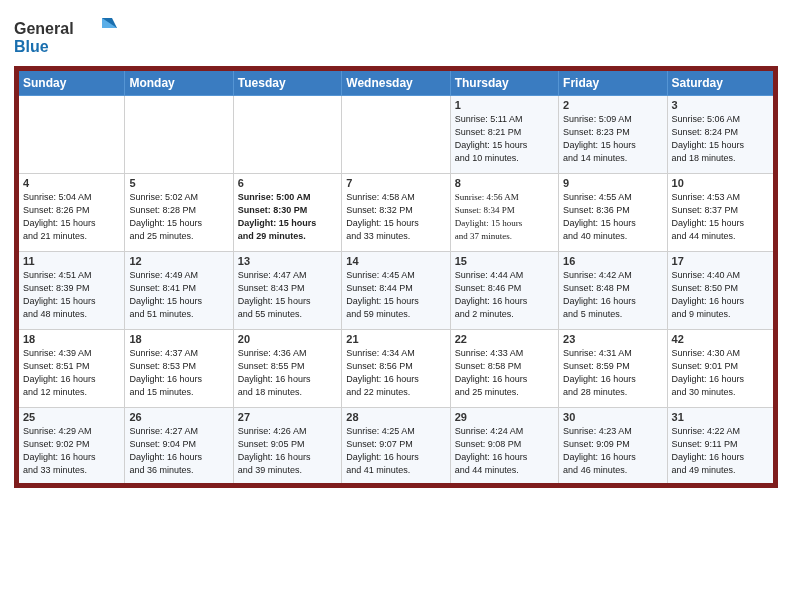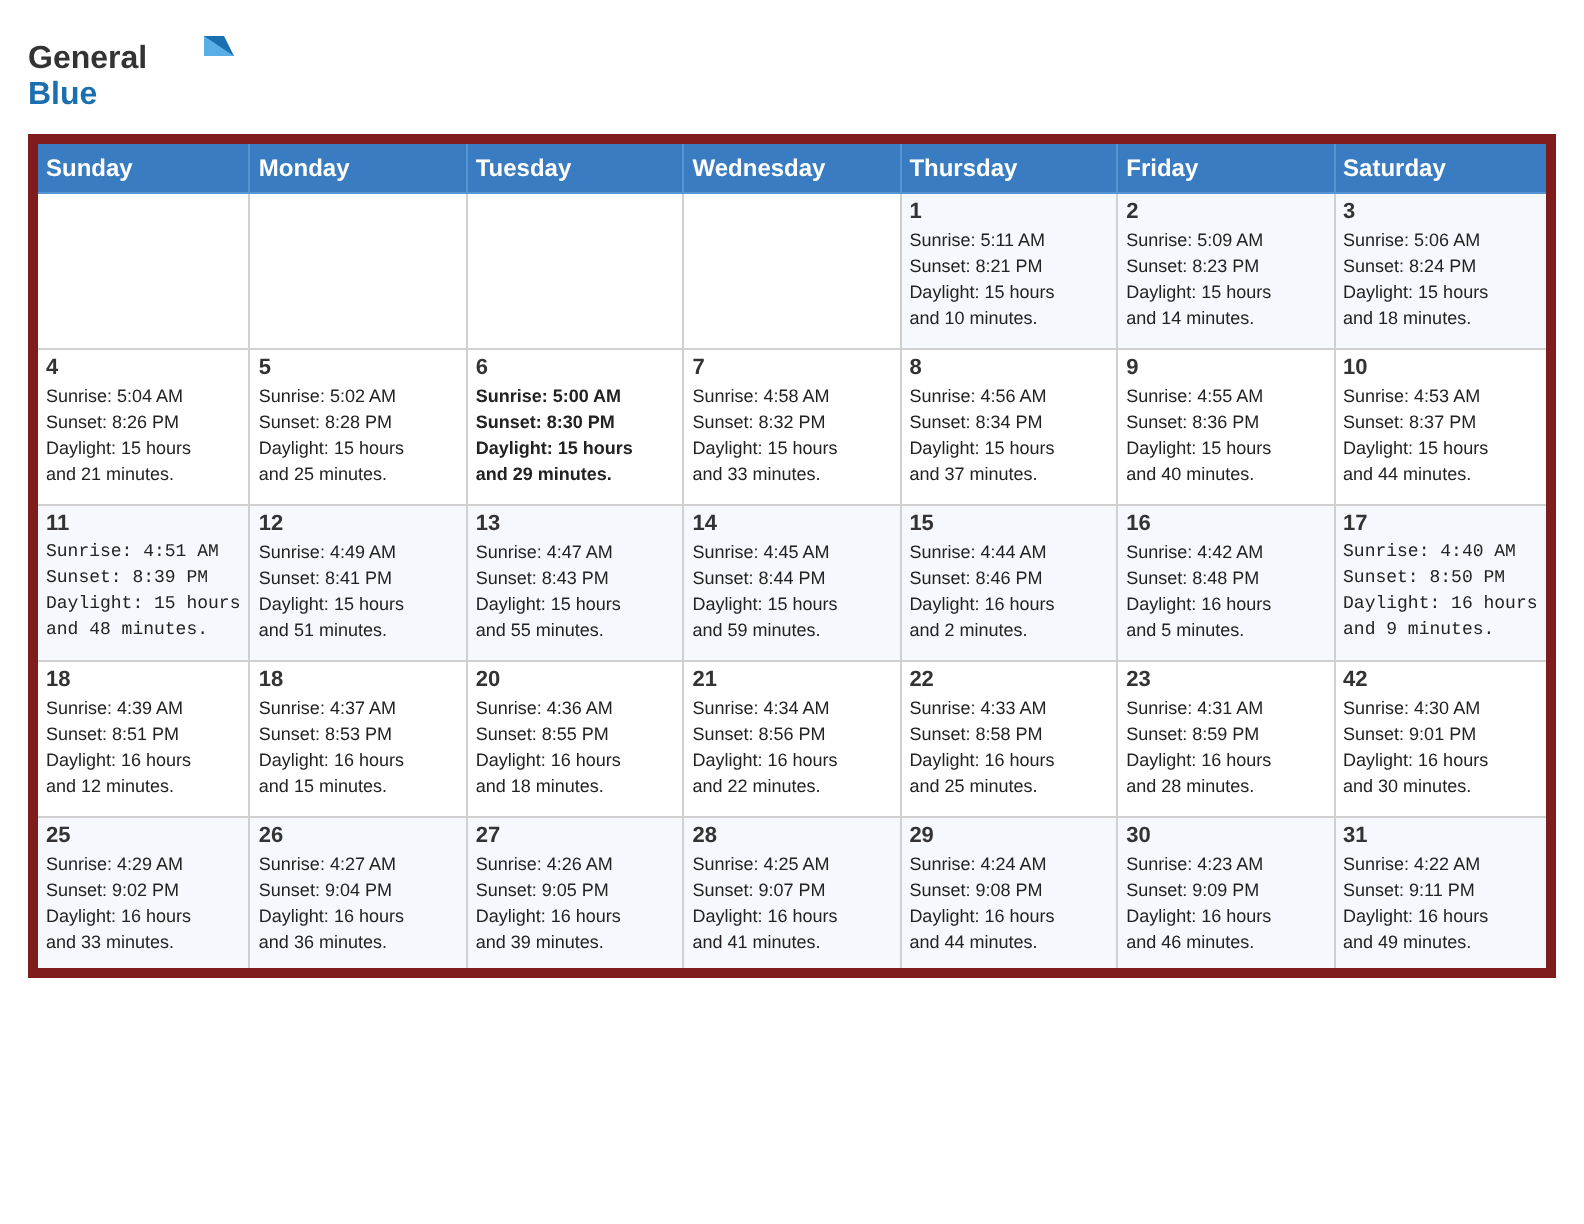--- a/index.html
+++ b/index.html
@@ -169,21 +169,21 @@
           </td>
           <td>
             <span class="day-num">7</span>
             <div class="day-info" style="white-space: pre-line;">Sunrise: 4:58 AM
 Sunset: 8:32 PM
 Daylight: 15 hours
 and 33 minutes.</div>
           </td>
           <td>
             <span class="day-num">8</span>
-            <div class="day-info" style="white-space: pre-line;">Sunrise: 4:56 AM
+            <div class="day-info" style="white-space: pre-line; font-family: Liberation Serif, serif;">Sunrise: 4:56 AM
 Sunset: 8:34 PM
 Daylight: 15 hours
 and 37 minutes.</div>
           </td>
           <td>
             <span class="day-num">9</span>
             <div class="day-info" style="white-space: pre-line;">Sunrise: 4:55 AM
 Sunset: 8:36 PM
 Daylight: 15 hours
 and 40 minutes.</div>
@@ -192,21 +192,21 @@
             <span class="day-num">10</span>
             <div class="day-info" style="white-space: pre-line;">Sunrise: 4:53 AM
 Sunset: 8:37 PM
 Daylight: 15 hours
 and 44 minutes.</div>
           </td>
         </tr>
         <tr>
           <td>
             <span class="day-num">11</span>
-            <div class="day-info" style="white-space: pre-line; font-family: Liberation Mono, monospace;">Sunrise: 4:51 AM
+            <div class="day-info" style="white-space: pre-line;">Sunrise: 4:51 AM
 Sunset: 8:39 PM
 Daylight: 15 hours
 and 48 minutes.</div>
           </td>
           <td>
             <span class="day-num">12</span>
             <div class="day-info" style="white-space: pre-line;">Sunrise: 4:49 AM
 Sunset: 8:41 PM
 Daylight: 15 hours
 and 51 minutes.</div>
@@ -234,21 +234,21 @@
           </td>
           <td>
             <span class="day-num">16</span>
             <div class="day-info" style="white-space: pre-line;">Sunrise: 4:42 AM
 Sunset: 8:48 PM
 Daylight: 16 hours
 and 5 minutes.</div>
           </td>
           <td>
             <span class="day-num">17</span>
-            <div class="day-info" style="white-space: pre-line; font-family: Liberation Mono, monospace;">Sunrise: 4:40 AM
+            <div class="day-info" style="white-space: pre-line;">Sunrise: 4:40 AM
 Sunset: 8:50 PM
 Daylight: 16 hours
 and 9 minutes.</div>
           </td>
         </tr>
         <tr>
           <td>
             <span class="day-num">18</span>
             <div class="day-info" style="white-space: pre-line;">Sunrise: 4:39 AM
 Sunset: 8:51 PM

